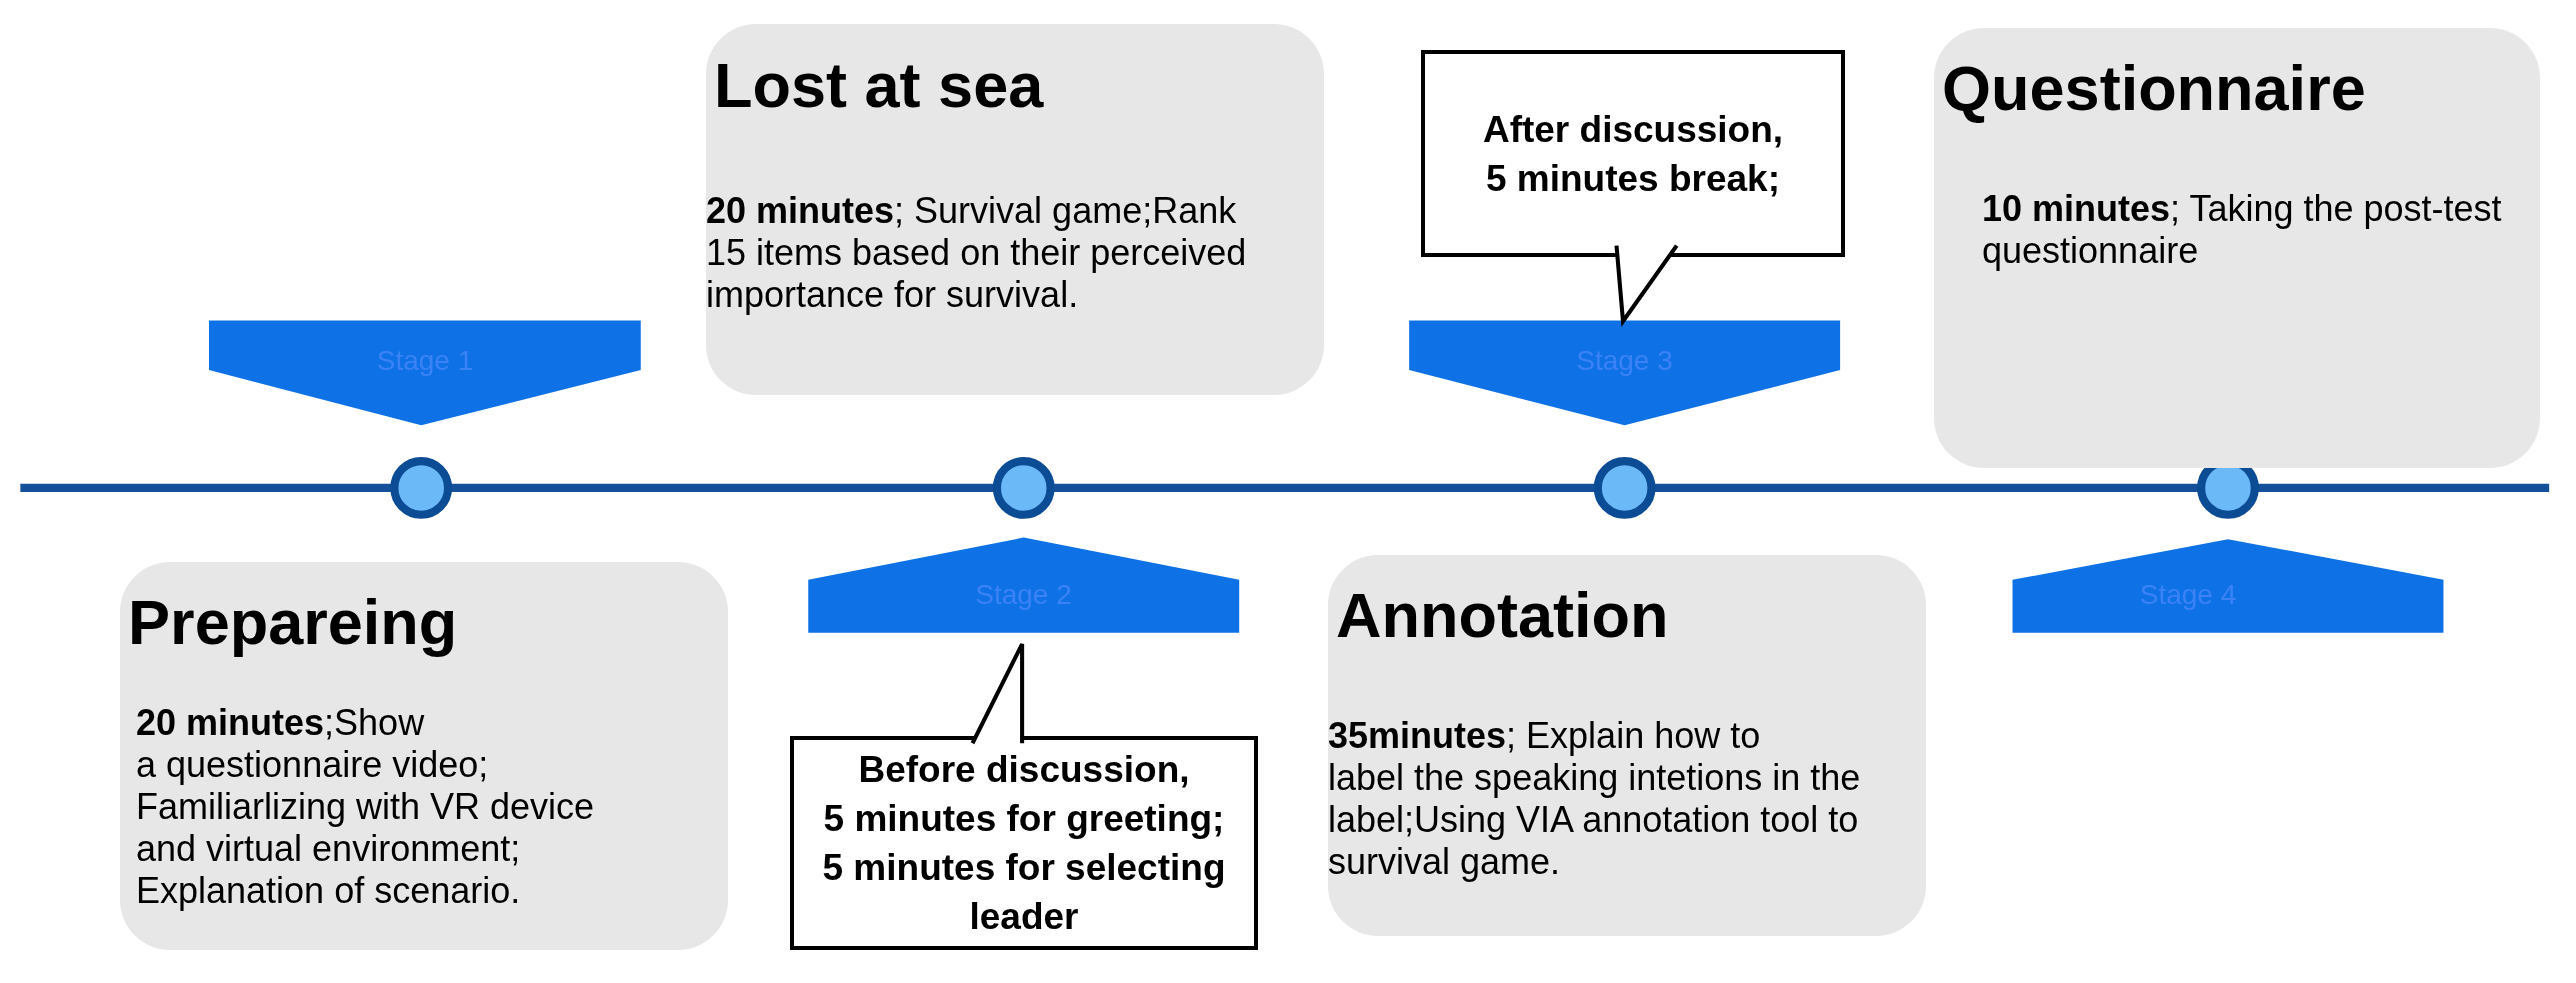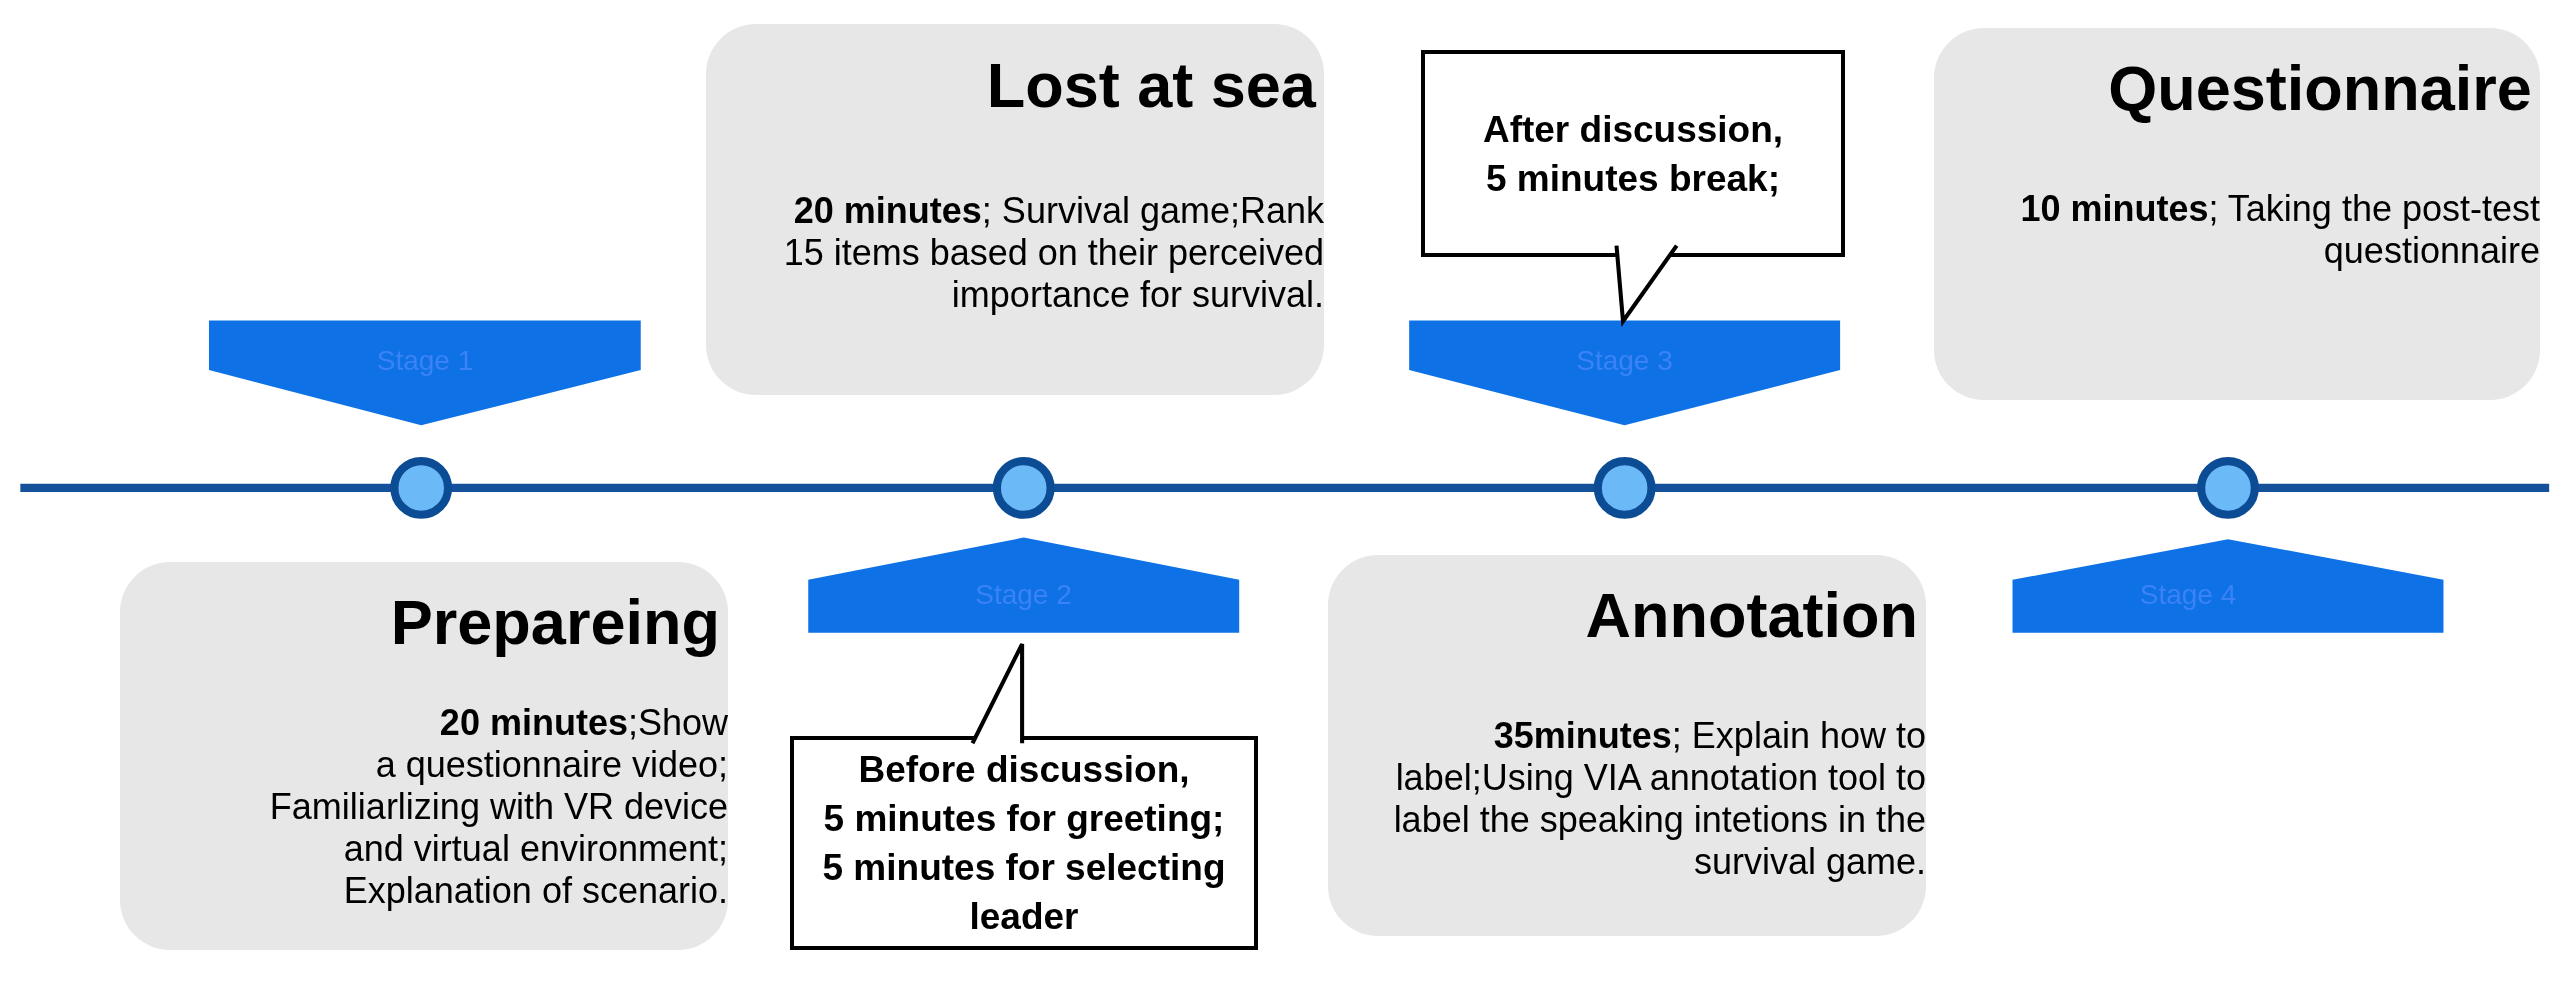--- a/index.html
+++ b/index.html
@@ -3,21 +3,21 @@
 <meta charset="utf-8">
 <style>
   html,body{margin:0;padding:0;}
   body{
     width:2576px;height:984px;position:relative;background:#ffffff;
     font-family:"Liberation Sans", sans-serif;color:#000;overflow:hidden;
   }
   .layer{position:absolute;left:0;top:0;width:2576px;height:984px;pointer-events:none;}
   .panel{
     position:absolute;background:#E7E7E7;border-radius:50px;
-    text-align:right;color:#000;
+    text-align:left;color:#000;
   }
   .panel-title{font-size:63px;font-weight:bold;line-height:1.15;margin:24.4px 8.1px 0;}
   .panel-body{font-size:36px;line-height:42px;}
   .panel-body .b{font-weight:bold;}
   .callout{
     position:absolute;background:#ffffff;border:4.1px solid #000;
     display:flex;flex-direction:column;justify-content:center;
     text-align:center;font-weight:bold;font-size:37px;line-height:49px;
   }
   .stage-label{
@@ -66,27 +66,27 @@
       <div>Familiarlizing with VR device</div>
       <div>and virtual environment;</div>
       <div>Explanation of scenario.</div>
     </div>
   </div>
 
   <div class="panel" style="left:1328px;top:555px;width:598px;height:381px;">
     <div class="panel-title">Annotation</div>
     <div class="panel-body" style="margin-top:63px;">
       <div><span class="b">35minutes</span><span>; Explain how to</span></div>
+      <div>label the speaking intetions in the</div>
       <div>label;Using VIA annotation tool to</div>
-      <div>label the speaking intetions in the</div>
       <div>survival game.</div>
     </div>
   </div>
 
-  <div class="panel" style="left:1934px;top:28px;width:606px;height:372px;">
+  <div class="panel" style="left:1934px;top:28px;width:606px;height:440px;">
     <div class="panel-title">Questionnaire</div>
     <div class="panel-body" style="margin-top:63px;padding-left:48px;">
       <div><span class="b">10 minutes</span><span>; Taking the post-test</span></div>
       <div>questionnaire</div>
     </div>
   </div>
 
   <div class="callout" style="left:790px;top:736px;width:460px;height:206px;align-items:center;">
     <div>Before discussion,</div>
     <div>5 minutes for greeting;</div>

